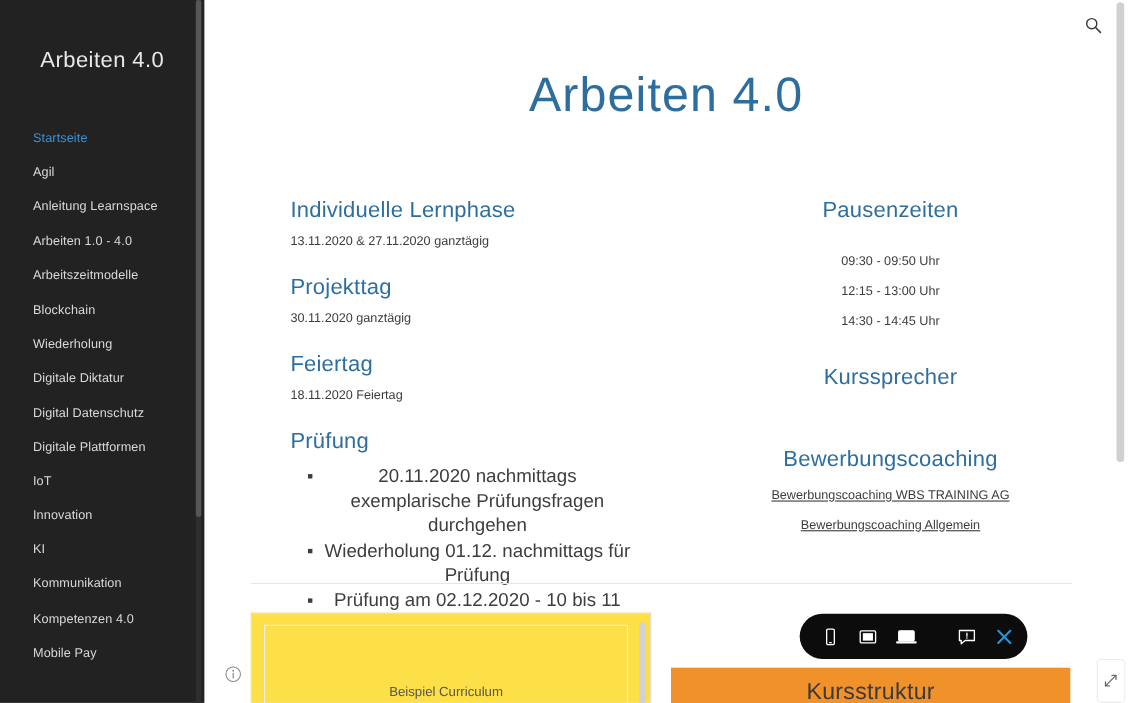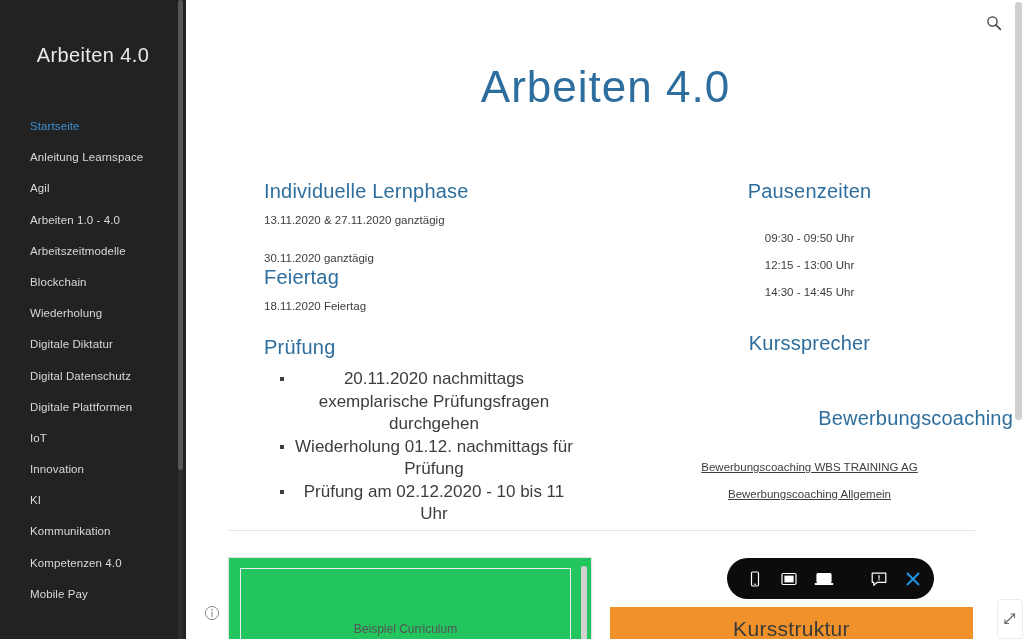--- a/index.html
+++ b/index.html
@@ -100,21 +100,21 @@
     line-height: 16px;
   }
   #col-right h2.sec { font-size: 20px; }
   #heading-pausenzeiten { margin-bottom: 22px; }
   .time-row {
     color: #3d3d3d;
     font-size: 11.5px;
     line-height: 27px;
   }
   #heading-kurssprecher { margin-top: 26px; margin-bottom: 52px; }
-  #heading-bewerbungscoaching { font-size: 22px; margin-bottom: 24px; text-align: right; }
+  #heading-bewerbungscoaching { font-size: 22px; margin-bottom: 8px; }
   .coach-link {
     display: block;
     color: #3d3d3d;
     font-size: 11.5px;
     line-height: 27px;
     text-decoration: underline;
     cursor: pointer;
   }
   ul.pruef-list {
     list-style: none;
@@ -145,21 +145,21 @@
 
   
   #info-icon {
     position: absolute; left: 18px; top: 605px;
     width: 16px; height: 16px;
     cursor: pointer;
   }
   #curriculum-card {
     position: absolute; left: 42px; top: 557px;
     width: 364px; height: 82px;
-    background: #22c55e;
+    background: #fde047;
     border: 1px solid #e3e3e3;
     border-bottom: none;
     box-shadow: 0 0 2px rgba(0,0,0,.07);
   }
   #curriculum-inner {
     position: absolute; left: 11px; top: 10px;
     width: 331px; height: 72px;
     border: 1px solid #ececec;
     border-bottom: none;
   }
@@ -237,22 +237,22 @@
 </style>
 </head>
 <body>
 
 <div id="app">
 
   <nav id="sidebar">
     <div id="sidebar-title">Arbeiten 4.0</div>
     <div id="sidebar-nav">
         <div class="nav-item active">Startseite</div>
+        <div class="nav-item">Agil</div>
         <div class="nav-item">Anleitung Learnspace</div>
-        <div class="nav-item">Agil</div>
         <div class="nav-item">Arbeiten 1.0 - 4.0</div>
         <div class="nav-item">Arbeitszeitmodelle</div>
         <div class="nav-item">Blockchain</div>
         <div class="nav-item">Wiederholung</div>
         <div class="nav-item">Digitale Diktatur</div>
         <div class="nav-item">Digital Datenschutz</div>
         <div class="nav-item">Digitale Plattformen</div>
         <div class="nav-item">IoT</div>
         <div class="nav-item">Innovation</div>
         <div class="nav-item">KI</div>
@@ -276,20 +276,21 @@
 
     <h1 id="page-title">Arbeiten 4.0</h1>
 
     <div id="columns">
 
       <div class="col" id="col-left">
 
         <h2 class="sec">Individuelle Lernphase</h2>
         <div class="sec-body">13.11.2020 &amp; 27.11.2020 ganztägig</div>
 
+        <h2 class="sec">Projekttag</h2>
         <div class="sec-body">30.11.2020 ganztägig</div>
 
         <h2 class="sec">Feiertag</h2>
         <div class="sec-body">18.11.2020 Feiertag</div>
 
         <h2 class="sec">Prüfung</h2>
         <ul class="pruef-list" id="pruef-list">
             <li>20.11.2020 nachmittags exemplarische Prüfungsfragen durchgehen</li>
             <li>Wiederholung 01.12. nachmittags für Prüfung</li>
             <li>Prüfung am 02.12.2020 - 10 bis 11 Uhr</li>

